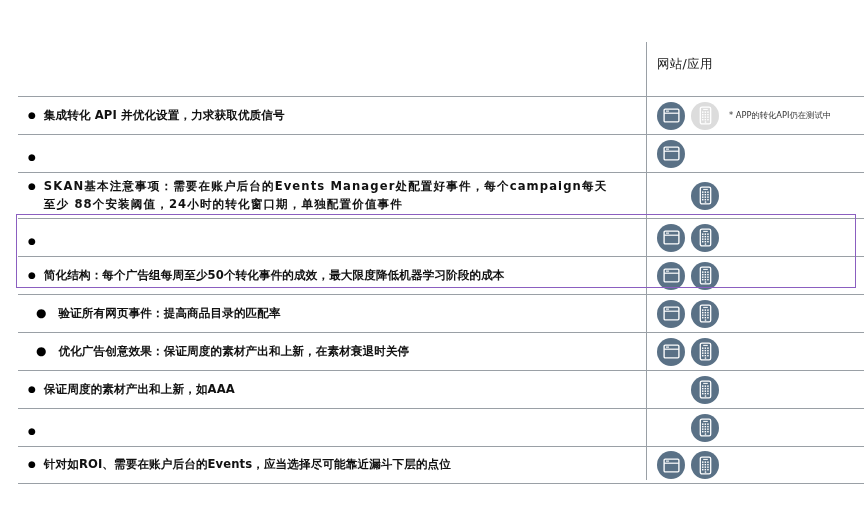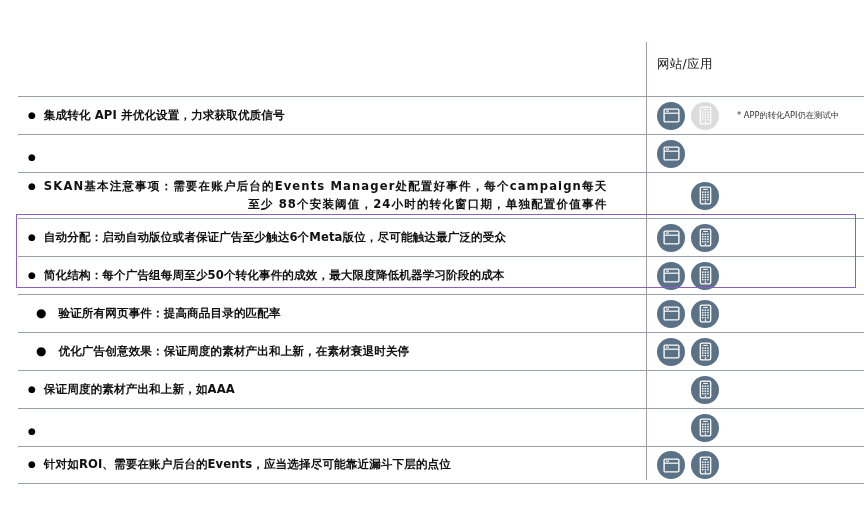--- a/index.html
+++ b/index.html
@@ -89,21 +89,20 @@
     margin-left: 8px;
     margin-right: 12px;
     top: 2px;
   }
   .txt {
     font-size: 11.6px;
     font-weight: bold;
     line-height: 1.55;
     color: #111111;
     letter-spacing: .1px;
-    text-align: right;
   }
   .txt.tracked {
     letter-spacing: 1.1px;
   }
 
   .cell-icons {
     flex: 1 1 auto;
     display: flex;
     align-items: center;
     gap: 6px;
@@ -132,21 +131,21 @@
   .slot-empty {
     width: 28px;
     height: 28px;
     flex: 0 0 28px;
   }
 
   .note {
     font-size: 8.3px;
     color: #333333;
     white-space: nowrap;
-    margin-left: 12px;
+    margin-left: 4px;
     letter-spacing: 0px;
   }
 
   
   .highlight-box {
     position: absolute;
     left: 16px;
     top: 214px;
     width: 840px;
     height: 74px;
@@ -245,23 +244,20 @@
               <rect x="6.6" y="12.9" width="1.5" height="1.5" fill="#fff"></rect>
               <rect x="9.2" y="12.9" width="1.5" height="1.5" fill="#fff"></rect>
               <circle cx="7.5" cy="16.0" r="0.85" fill="#fff"></circle>
             </svg>
           </span>
         </div>
       </div>
       <div class="row" style="height: 38px;">
         <div class="cell-text">
           <span class="bullet small">●</span>
-          <div class="txt">
-            <div>自动分配：启动自动版位或者保证广告至少触达6个Meta版位，尽可能触达最广泛的受众</div>
-          </div>
         </div>
         <div class="cell-icons">
           <span class="badge">
             <svg width="17" height="15" viewBox="0 0 17 15">
               <rect class="stroke" x="1.1" y="1.1" width="14.8" height="12.8" rx="1.1" stroke-width="1.35"></rect>
               <line class="stroke" x1="1.1" y1="5.2" x2="15.9" y2="5.2" stroke-width="1.2"></line>
               <line class="stroke" x1="3.0" y1="3.1" x2="6.0" y2="3.1" stroke-width="1.1"></line>
             </svg>
           </span>
           <span class="badge">

